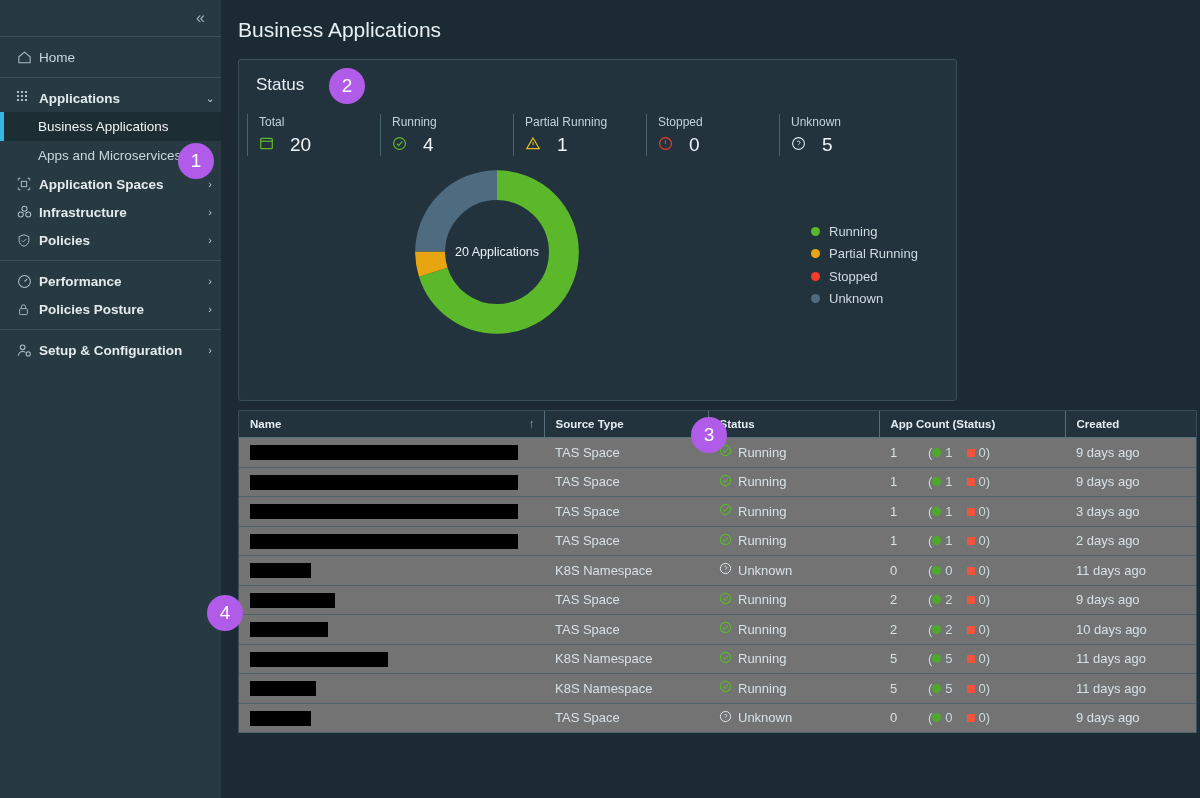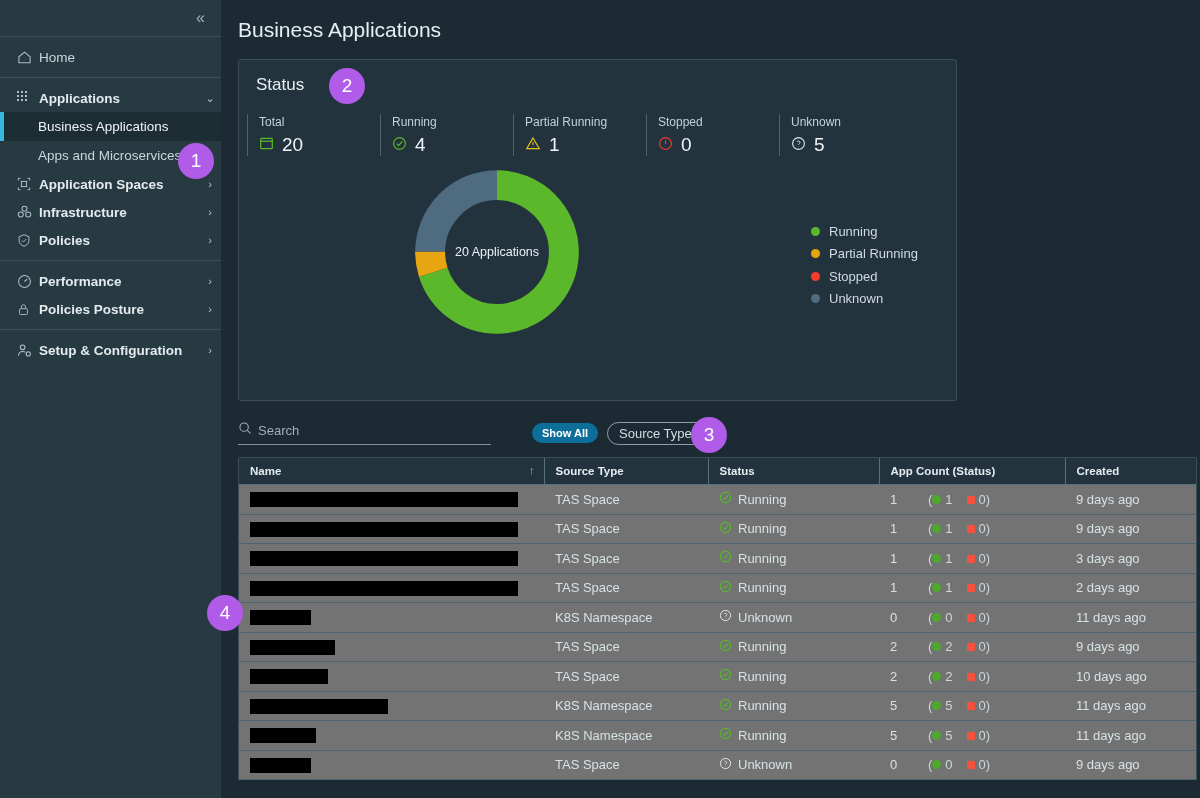--- a/index.html
+++ b/index.html
@@ -144,21 +144,21 @@
     flex: 0 0 133px;
   }
   .kpi .k-lbl {
     font-size: 12px;
     color: #c3d1d8;
     line-height: 16px;
   }
   .kpi .k-row {
     display: flex;
     align-items: center;
-    gap: 8px;
+    gap: 16px;
     margin-top: 4px;
   }
   .kpi .k-val {
     font-size: 19px;
     color: #f0f5f7;
   }
 
   
   .chart-area {
     position: relative;
@@ -559,41 +559,20 @@
             <span>Stopped</span>
           </div>
           <div class="legend-row">
             <span class="legend-dot" style="background:#4e6b80"></span>
             <span>Unknown</span>
           </div>
         </div>
       </div>
     </section>
 
-    <div class="toolbar">
-      <div class="search-box">
-        <span>
-          <svg width="14" height="14" viewBox="0 0 16 16" fill="none" stroke="#9fb0b8" stroke-width="1.2">
-            <circle cx="7" cy="7" r="4.8"></circle>
-              <path d="M10.6 10.6 L14.2 14.2"></path>
-          </svg>
-        </span>
-        <span class="placeholder">Search</span>
-      </div>
-      <div class="tb-gap"></div>
-      <button class="btn-showall">Show All</button>
-      <button class="btn-source">
-        <span>Source Type</span>
-        <span>
-          <svg width="11" height="7" viewBox="0 0 12 8" fill="none" stroke="#d4dee3" stroke-width="1.5">
-            <path d="M1 1.6 L6 6.4 L11 1.6"></path>
-          </svg>
-        </span>
-      </button>
-    </div>
 
     <div class="table-wrap">
       <table class="dt">
         <colgroup>
           <col style="width:305px">
             <col style="width:164px">
             <col style="width:171px">
             <col style="width:186px">
             <col style="width:135px">
         </colgroup>

